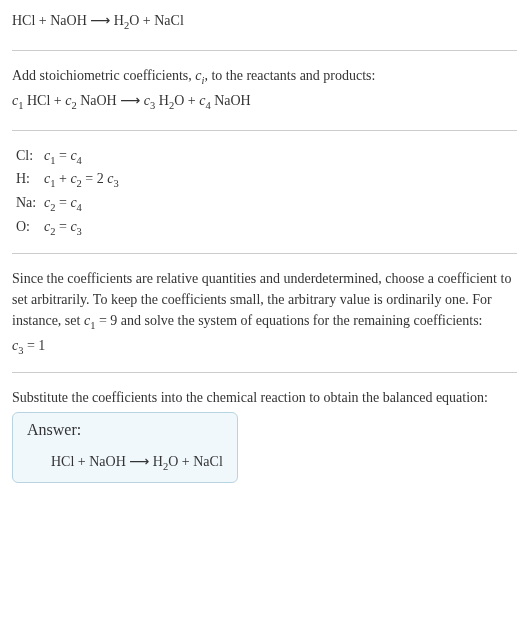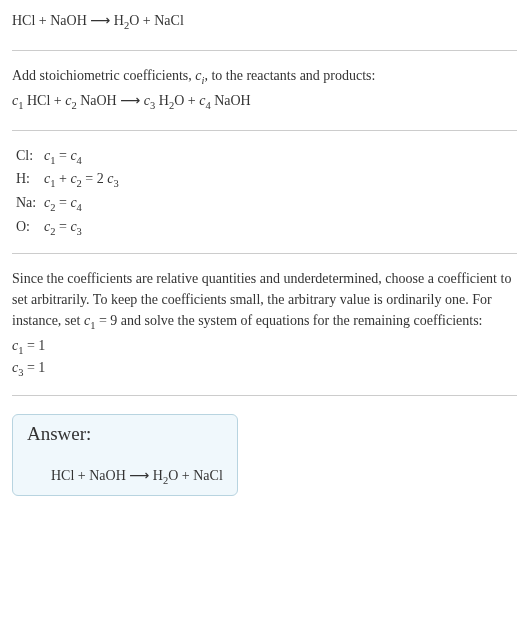--- a/index.html
+++ b/index.html
@@ -58,22 +58,22 @@
     }
     .answer-box {
       display: inline-block;
       background: #f0f8fc;
       border: 1px solid #b8d4e0;
       border-radius: 6px;
       padding: 8px 14px 10px 14px;
       margin-top: 4px;
     }
     .answer-label {
-      font-size: 19px;
-      margin-bottom: 22px;
+      font-size: 16px;
+      margin-bottom: 14px;
     }
     .answer-eq {
       padding-left: 24px;
     }
     .italic {
       font-style: italic;
     }
   </style>
 </head>
 <body>
@@ -126,27 +126,27 @@
   </div>
 </div>
 
 <hr>
 
 <div class="section">
   <div class="line">
     <span>Since the coefficients are relative quantities and underdetermined, choose a coefficient to set arbitrarily. To keep the coefficients small, the arbitrary value is ordinarily one. For instance, set </span><span class="italic">c</span><sub>1</sub><span> = 9 and solve the system of equations for the remaining coefficients:</span>
   </div>
   <div class="coef-list">
-    <div class="line"><span class="italic">c</span><sub>1</sub><span> = 1</span></div>
     <div class="line"><span class="italic">c</span><sub>3</sub><span> = 1</span></div>
   </div>
 </div>
 
 <hr>
 
 <div class="section">
+  <div class="line">Substitute the coefficients into the chemical reaction to obtain the balanced equation:</div>
   <div class="answer-box">
     <div class="answer-label">Answer:</div>
     <div class="answer-eq">
       <span>HCl + NaOH ⟶ H</span><sub>2</sub><span>O + NaCl</span>
     </div>
   </div>
 </div>
 
 </body></html>

